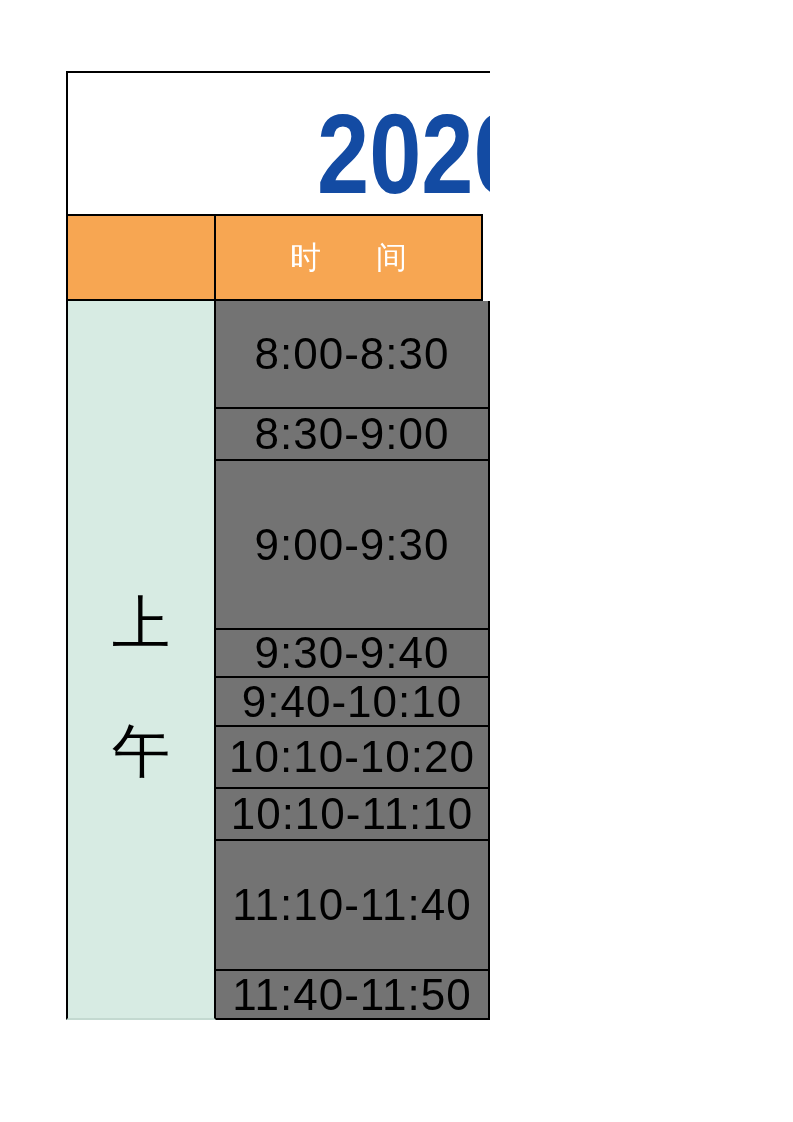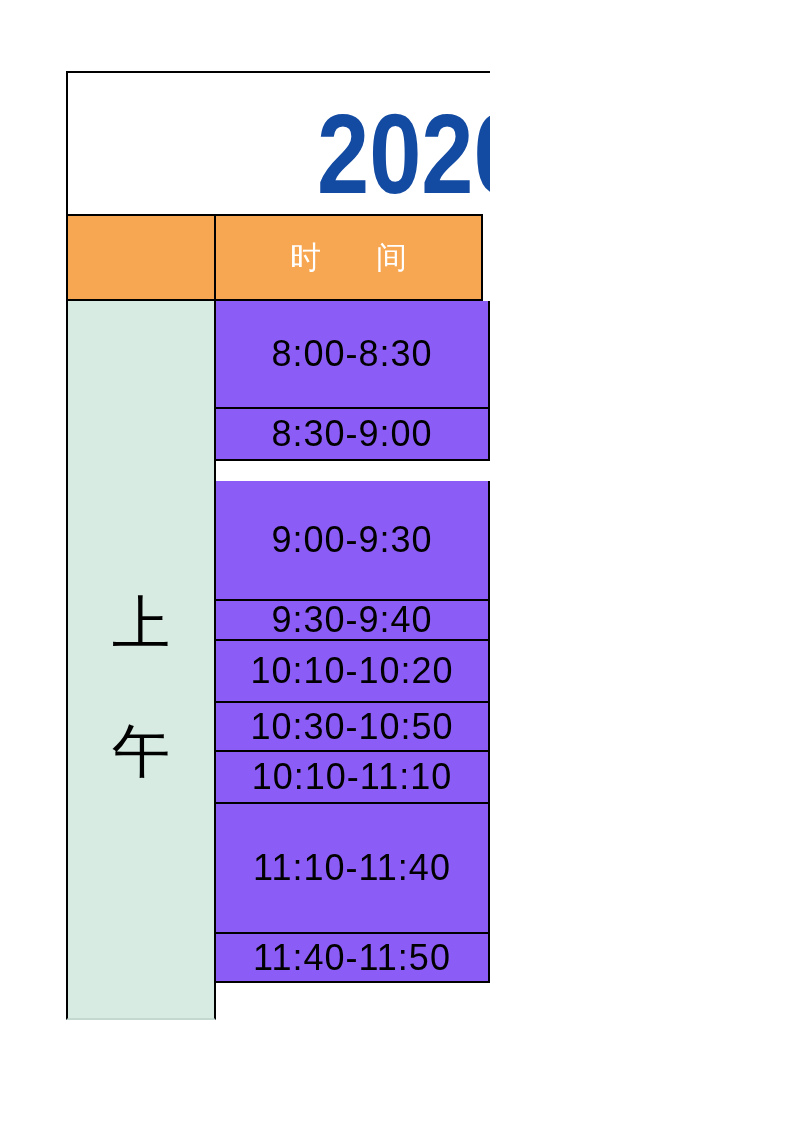--- a/index.html
+++ b/index.html
@@ -106,32 +106,32 @@
   }
   .time-col {
     flex: 1;
     display: flex;
     flex-direction: column;
   }
   .time-row {
     box-sizing: border-box;
     border-bottom: 2px solid #000;
     border-right: 2px solid #000;
-    background: #8b5cf6;
+    background: #737373;
     display: flex;
     align-items: center;
     justify-content: center;
-    font-size: 36px;
+    font-size: 44px;
     letter-spacing: 1px;
     white-space: nowrap;
   }
   .h1  { height: 108px; }
   .h2  { height: 52px;  }
-  .h3  { height: 120px; margin-top: 20px; }
-  .h4  { height: 40px;  }
+  .h3  { height: 169px; }
+  .h4  { height: 48px;  }
   .h5  { height: 49px;  }
   .h6  { height: 62px;  }
   .h7  { height: 49px;  }
   .h8  { height: 52px;  }
   .h9  { height: 130px; }
   .h10 { height: 49px;  }
 </style>
 </head>
 <body>
 
@@ -151,21 +151,21 @@
   <div class="body-band">
     <div class="morning-cell">
       <span>上</span>
       <span>午</span>
     </div>
     <div class="time-col">
       <div class="time-row h1">8:00-8:30</div>
       <div class="time-row h2">8:30-9:00</div>
       <div class="time-row h3">9:00-9:30</div>
       <div class="time-row h4">9:30-9:40</div>
+      <div class="time-row h5">9:40-10:10</div>
       <div class="time-row h6">10:10-10:20</div>
-      <div class="time-row h7">10:30-10:50</div>
       <div class="time-row h8">10:10-11:10</div>
       <div class="time-row h9">11:10-11:40</div>
       <div class="time-row h10">11:40-11:50</div>
     </div>
   </div>
 
 </div>
 
 </body></html>

